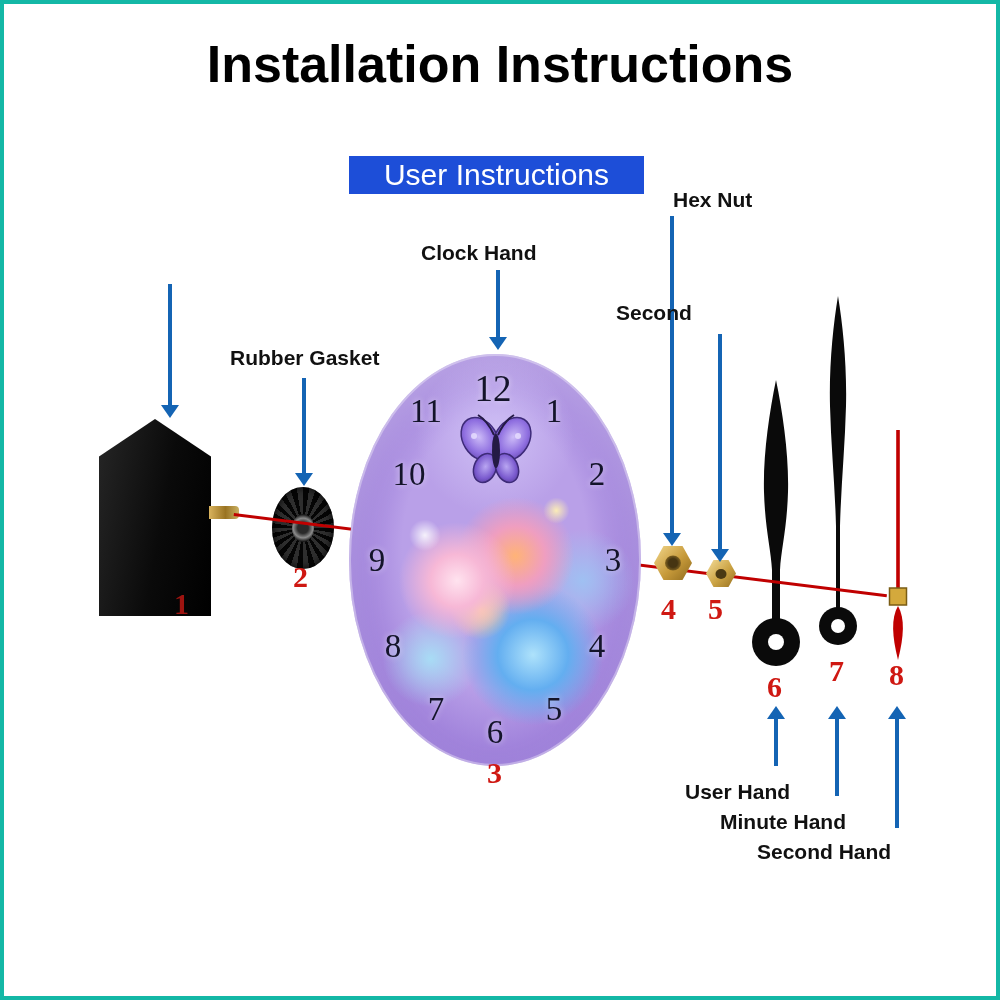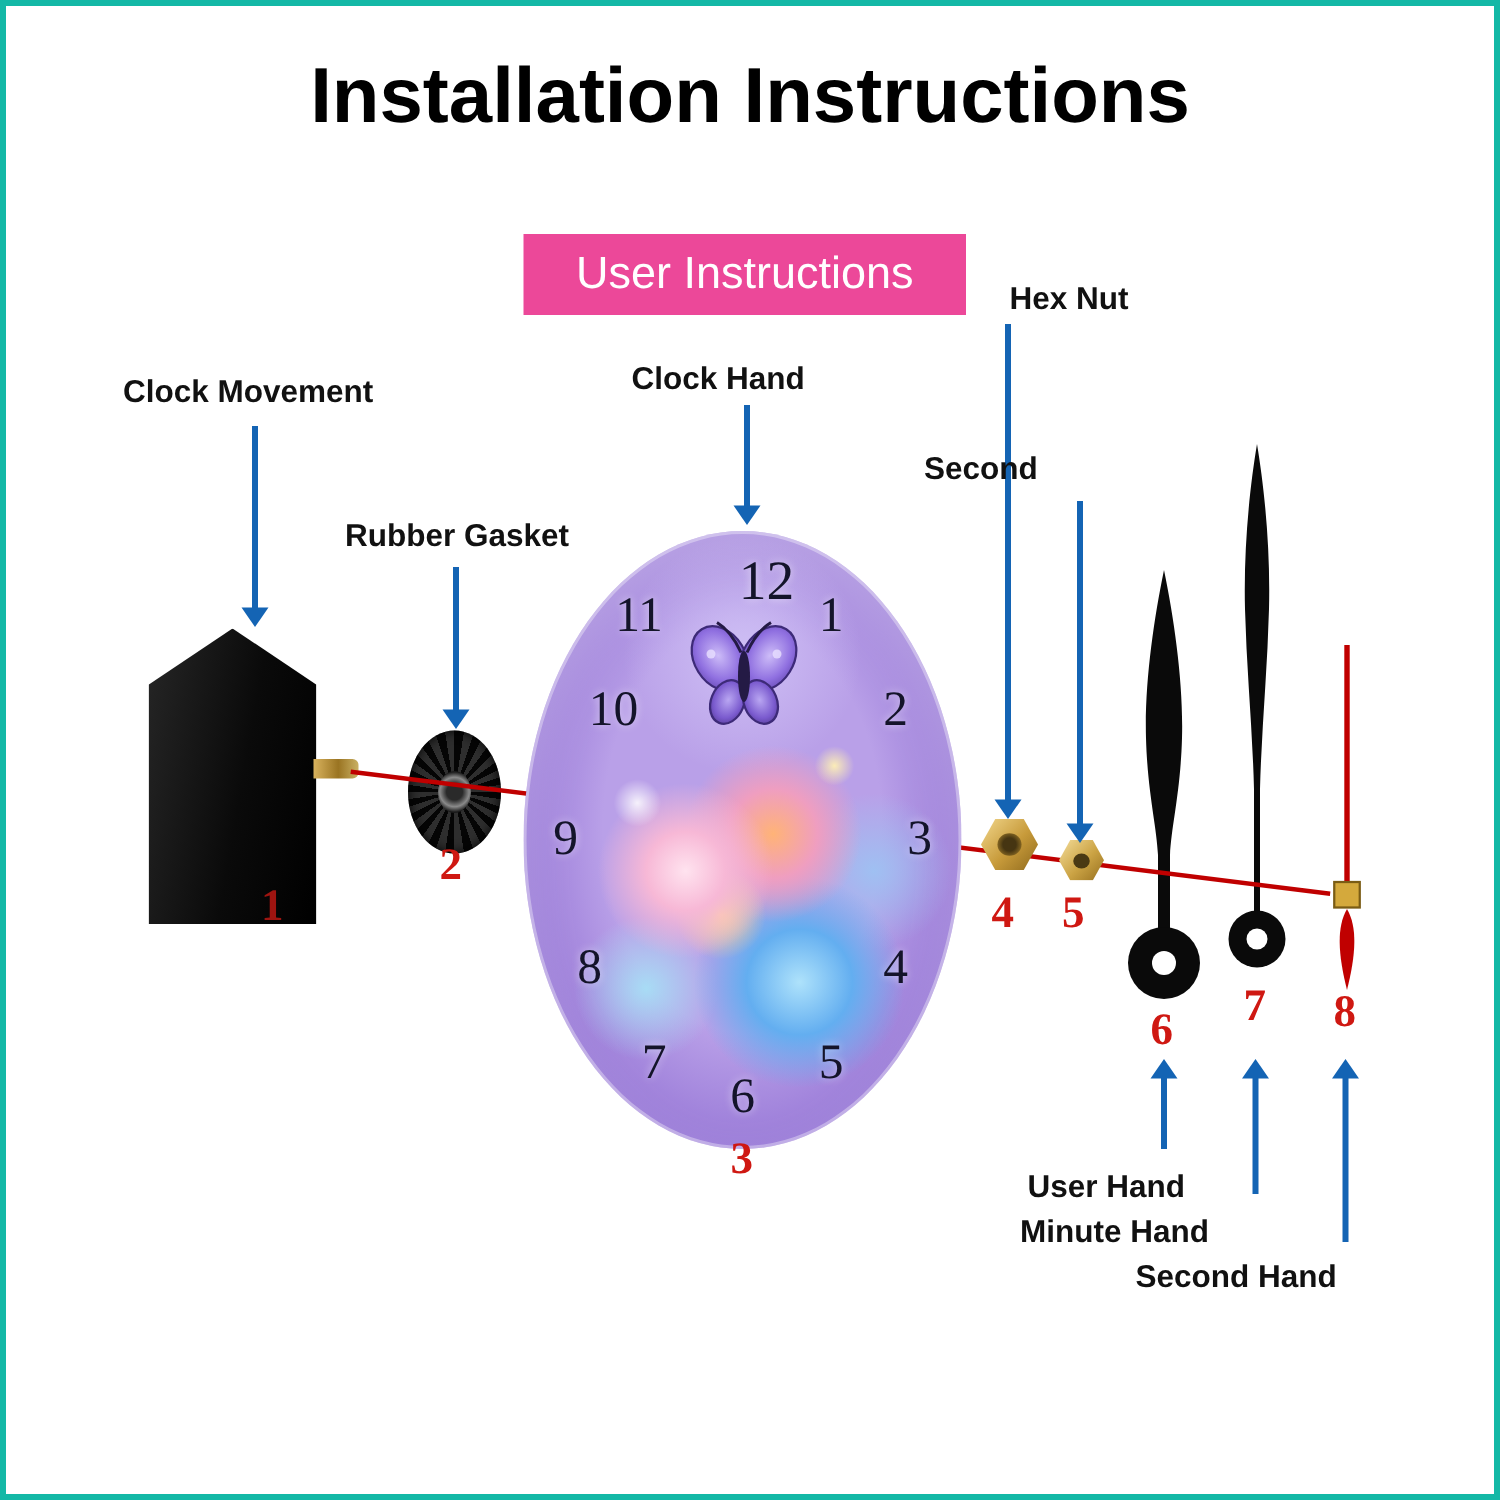--- a/index.html
+++ b/index.html
@@ -2,32 +2,32 @@
 <html><head>
 <meta charset="utf-8">
 <style>
   * { margin:0; padding:0; box-sizing:border-box; }
   body { background:#fff; font-family:"Liberation Sans", sans-serif; }
   .canvas { position:relative; width:1000px; height:1000px; background:#fff; overflow:hidden; border:4px solid #14b8a6; }
 
   .title { position:absolute; top:30px; left:0; width:100%; text-align:center;
            font-size:52px; font-weight:800; color:#000; letter-spacing:0px; }
 
-  .banner { position:absolute; left:345px; top:152px; width:295px; height:54px;
-            background:#ec4899; color:#fff; font-size:30px; font-weight:500;
+  .banner { position:absolute; left:345px; top:152px; width:295px; height:38px;
+            background:#1d4ed8; color:#fff; font-size:30px; font-weight:500;
             display:flex; align-items:center; justify-content:center; }
 
   .lbl { position:absolute; font-size:21px; font-weight:700; color:#111; white-space:nowrap; z-index:6; }
   .lbl-movement { left:78px;  top:246px; }
   .lbl-gasket   { left:226px; top:342px; }
   .lbl-face     { left:417px; top:237px; }
   .lbl-hexnut   { left:669px; top:184px;text-align:center; }
   .lbl-washer   { left:612px; top:297px; }
   .lbl-hours    { left:681px; top:776px; }
-  .lbl-minute   { left:676px; top:806px; }
+  .lbl-minute   { left:716px; top:806px; }
   .lbl-second   { left:753px; top:836px; }
 
   .arrow { position:absolute; width:4px; background:#1464b4; z-index:5; }
   .arrow.down::after { content:""; position:absolute; bottom:-12px; left:50%; transform:translateX(-50%);
                        border:9px solid transparent; border-bottom:0; border-top:13px solid #1464b4; }
   .arrow.up::before  { content:""; position:absolute; top:-12px; left:50%; transform:translateX(-50%);
                        border:9px solid transparent; border-top:0; border-bottom:13px solid #1464b4; }
   .ar-movement { left:164px; top:280px; height:122px; }
   .ar-gasket   { left:298px; top:374px; height:96px; }
   .ar-face     { left:492px; top:266px; height:68px; }
@@ -63,21 +63,21 @@
             radial-gradient(circle at 57% 49%, #ffb377 0, #ef9ec0 11%, rgba(239,158,192,0) 22%),
             radial-gradient(circle at 63% 73%, #aee2fb 0, #63aef0 10%, rgba(99,174,240,0) 20%),
             radial-gradient(circle at 28% 74%, #a8dcf5 0, rgba(168,220,245,0) 13%),
             radial-gradient(circle at 50% 20%, #cfc0f5 0, rgba(207,192,245,0) 22%),
             radial-gradient(circle at 80% 55%, #9fc0f2 0, rgba(159,192,242,0) 16%),
             radial-gradient(ellipse at 50% 48%, #b9a0e8 0 45%, #9a7bd8 70%, #7e5fc6 90%, #6f54b8 100%);
           box-shadow:inset 0 0 0 2px rgba(255,255,255,0.35), inset 0 14px 34px rgba(255,255,255,0.30); }
 
   .fnum { position:absolute; transform:translate(-50%,-50%); font-family:"Liberation Serif", serif;
           font-size:33px; font-weight:500; color:#14142a; text-shadow:0 0 6px rgba(255,255,255,0.55); }
-  .fn0  { left:162px; top:34px;  font-size:37px;text-align:right; }
+  .fn0  { left:144px; top:34px;  font-size:37px;text-align:right; }
   .fn1  { left:205px; top:57px;  }
   .fn2  { left:248px; top:120px; }
   .fn3  { left:264px; top:206px; }
   .fn4  { left:248px; top:292px; }
   .fn5  { left:205px; top:355px; }
   .fn6  { left:146px; top:378px; }
   .fn7  { left:87px;  top:355px; }
   .fn8  { left:44px;  top:292px; }
   .fn9  { left:28px;  top:206px; }
   .fn10 { left:60px;  top:120px; }
@@ -114,21 +114,20 @@
 </style>
 </head>
 <body>
 
 <div class="canvas">
 
   <div class="title">Installation Instructions</div>
 
   <div class="banner">User Instructions</div>
 
-  <div class="lbl lbl-movement">Clock Movement</div>
   <div class="lbl lbl-gasket">Rubber Gasket</div>
   <div class="lbl lbl-face">Clock Hand</div>
   <div class="lbl lbl-hexnut">Hex Nut</div>
   <div class="lbl lbl-washer">Second</div>
   <div class="lbl lbl-hours">User Hand</div>
   <div class="lbl lbl-minute">Minute Hand</div>
   <div class="lbl lbl-second">Second Hand</div>
 
   <div class="arrow down ar-movement"></div>
   <div class="arrow down ar-gasket"></div>

